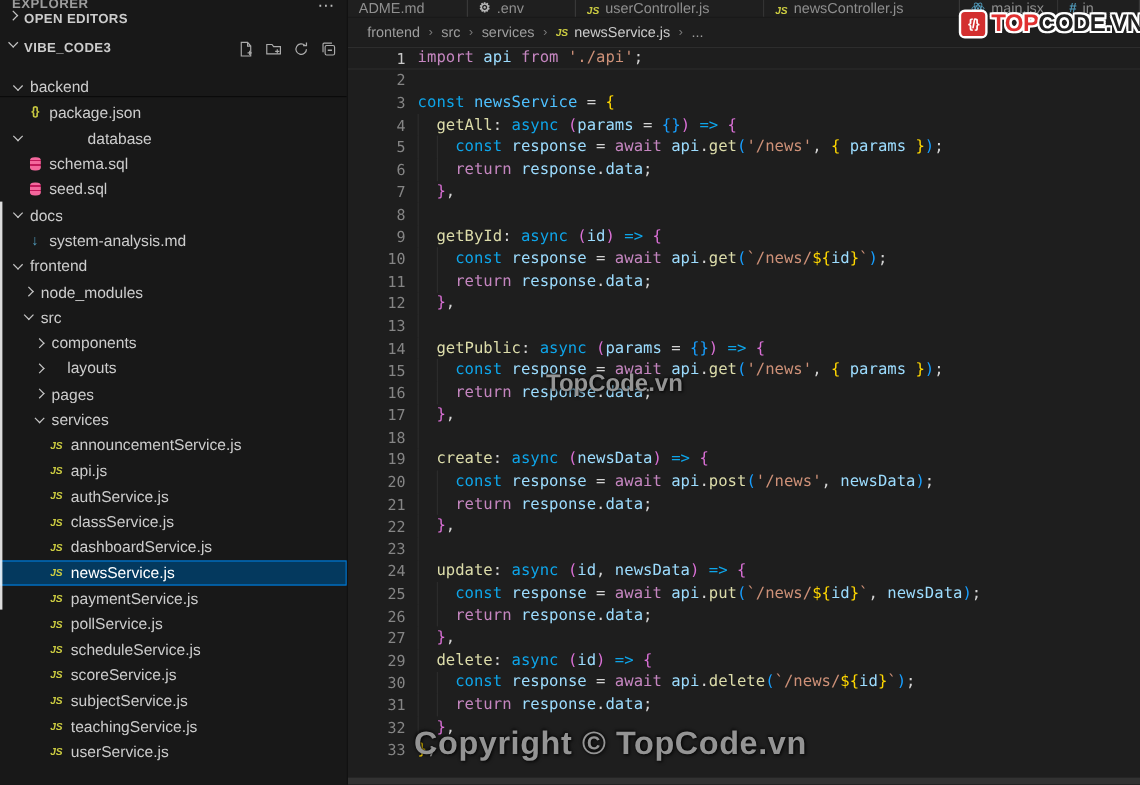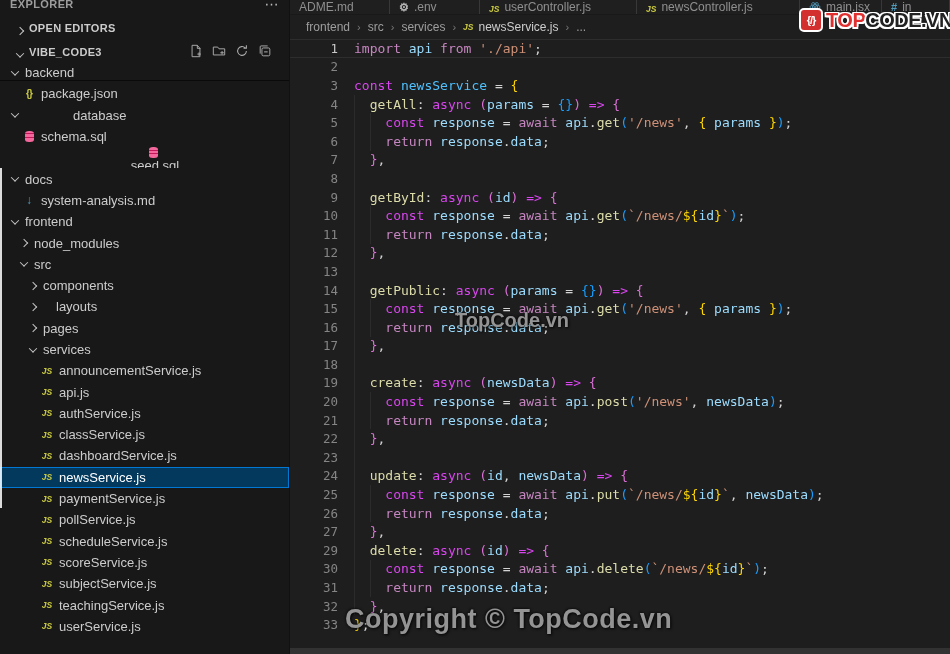--- a/index.html
+++ b/index.html
@@ -8,21 +8,21 @@
          background:#1e1e1e; font-family:"Liberation Sans", sans-serif;
          -webkit-font-smoothing:antialiased; }
 
   
   .sidebar { position:absolute; left:0; top:0; width:290px; height:654px;
              background:#181818; color:#c5c5c5; border-right:1px solid #111; overflow:hidden; }
   .sb-title { height:10px; overflow:hidden; display:flex; justify-content:space-between;
               padding:0 10px; color:#9d9d9d; font-size:11px; letter-spacing:.4px; }
   .sb-title .t { margin-top:-2px; font-weight:bold; }
   .sb-title .more { margin-top:-4px; font-size:14px; color:#bbb; }
-  .sb-row { height:24px; display:flex; align-items:flex-end; padding:0 17px; cursor:pointer; }
+  .sb-row { height:24px; display:flex; align-items:flex-start; padding:0 8px; cursor:pointer; }
   .sb-row .lbl { font-size:11px; font-weight:bold; color:#cccccc; letter-spacing:.3px; margin-left:6px; }
   .sb-actions { margin-left:auto; display:flex; gap:9px; align-items:center; }
   .sb-actions svg { display:block; opacity:.85; }
   .chev { width:6px; height:6px; border-right:1.4px solid #c5c5c5; border-bottom:1.4px solid #c5c5c5;
           display:inline-block; flex:none; }
   .chev.down { transform:rotate(45deg) translate(-1px,-1px); }
   .chev.right { transform:rotate(-45deg); }
   .tree { padding-top:4px; position:relative; }
   .tree::before { content:""; position:absolute; left:0; right:0; top:22px; height:1px;
                   background:rgba(0,0,0,.55); }
@@ -57,23 +57,23 @@
   .crumbs .file { color:#cccccc; }
   .crumbs .jsmini { color:#cbcb41; font-size:8.5px; font-weight:bold; font-style:italic; margin-right:5px; }
   .crumbs .item { cursor:pointer; }
 
   .code { position:absolute; top:39px; left:0; right:0; bottom:0; overflow:hidden;
           font-family:"DejaVu Sans Mono", monospace; font-size:13px; }
   .row { height:18.6px; display:flex; align-items:center; white-space:pre; }
   .row.active { box-shadow: inset 0 1px 0 #2d2d2d, inset 0 -1px 0 #2d2d2d; }
   .num { width:48px; flex:none; text-align:right; color:#858585; font-size:12.5px; }
   .row.active .num { color:#c8c8c8; }
-  .lc { margin-left:16px; position:relative; flex:1; height:100%; display:flex; align-items:center; }
+  .lc { margin-left:10px; position:relative; flex:1; height:100%; display:flex; align-items:center; }
   .g { position:absolute; top:0; bottom:0; width:1px; background:rgba(255,255,255,.06); }
-  .k1{color:#C586C0}.k2{color:#d946ef}.st{color:#CE9178}.fn{color:#DCDCAA}
+  .k1{color:#C586C0}.k2{color:#0ea5e9}.st{color:#CE9178}.fn{color:#DCDCAA}
   .vr{color:#9CDCFE}.cn{color:#4FC1FF}.pu{color:#D4D4D4}
   .b1{color:#FFD700}.b2{color:#DA70D6}.b3{color:#179FFF}
   .hscroll { position:absolute; left:0; right:0; bottom:0; height:6px; background:rgba(90,90,90,.35); }
 
   
   .wm { position:absolute; font-weight:bold; color:#949494; z-index:20; pointer-events:none;
         text-shadow:1px 1px 3px rgba(0,0,0,.9), -1px -1px 2px rgba(0,0,0,.4); }
   .wm.center { left:455px; top:309px; font-size:20px; }
   .wm.bottom { left:345px; top:604px; font-size:27px; letter-spacing:.5px; }
   .logo { position:absolute; top:8px; left:799px; display:flex; align-items:center; z-index:30; }
@@ -135,21 +135,21 @@
         <div class="titem" style="padding-left: 12px; gap: 48px;">
           <span class="chev down"></span>
           <span class="name">database</span>
         </div>
         <div class="titem" style="padding-left: 21px;">
           <span class="fico sql">
             <i></i>
           </span>
           <span class="name">schema.sql</span>
         </div>
-        <div class="titem" style="padding-left: 21px; flex-direction: column;">
+        <div class="titem" style="padding-left: 21px;">
           <span class="fico sql">
             <i></i>
           </span>
           <span class="name">seed.sql</span>
         </div>
         <div class="titem" style="padding-left: 12px;">
           <span class="chev down"></span>
           <span class="name">docs</span>
         </div>
         <div class="titem" style="padding-left: 21px;">

